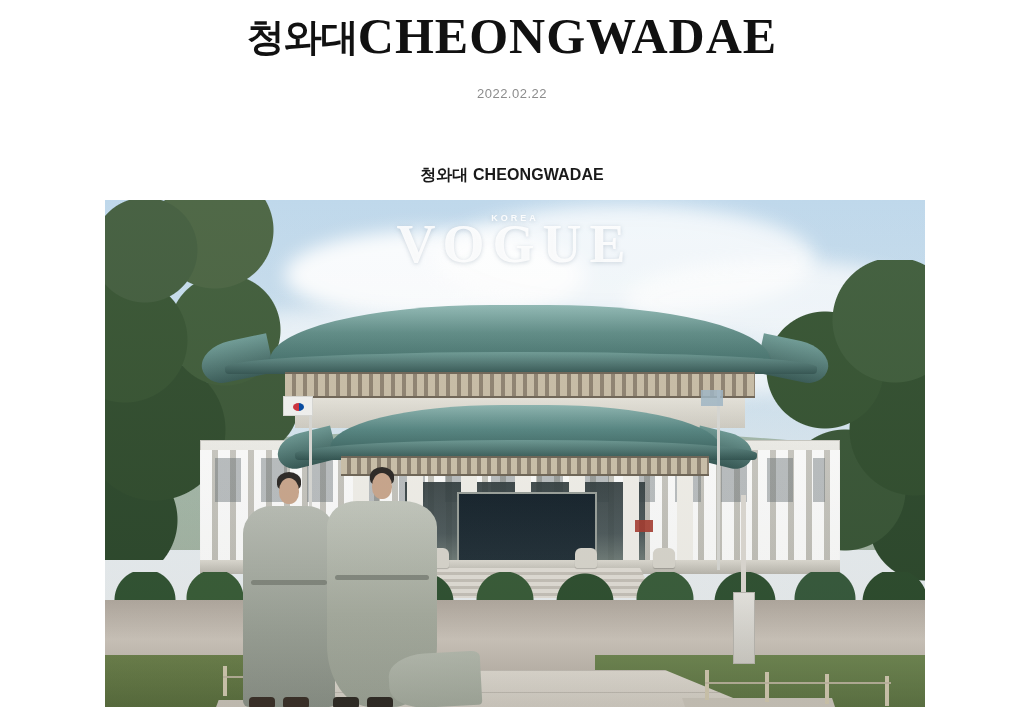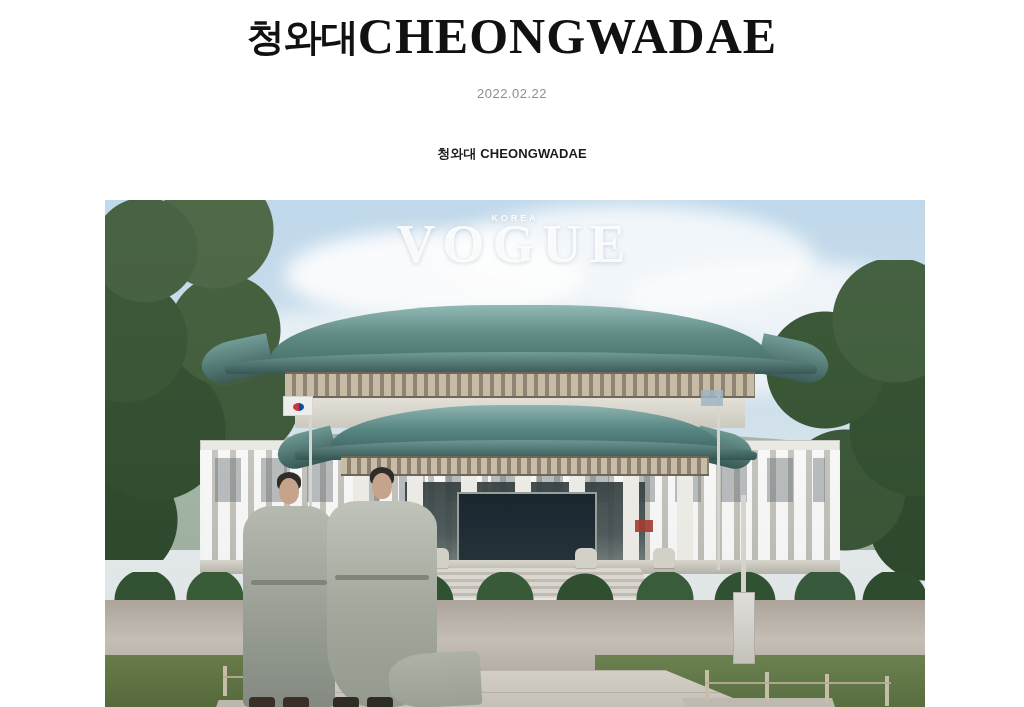--- a/index.html
+++ b/index.html
@@ -45,22 +45,22 @@
   }
   .date {
     text-align: center;
     margin-top: 20px;
     font-size: 13px;
     color: #8c8c8c;
     letter-spacing: 0.5px;
   }
   .caption {
     text-align: center;
-    margin-top: 44px;
-    font-size: 13px;
+    margin-top: 64px;
+    font-size: 16px;
     font-weight: 700;
     color: #1a1a1a;
     letter-spacing: 0.1px;
   }
   .photo-wrap {
     position: absolute;
     left: 105px;
     top: 200px;
     width: 820px;
     height: 507px;

